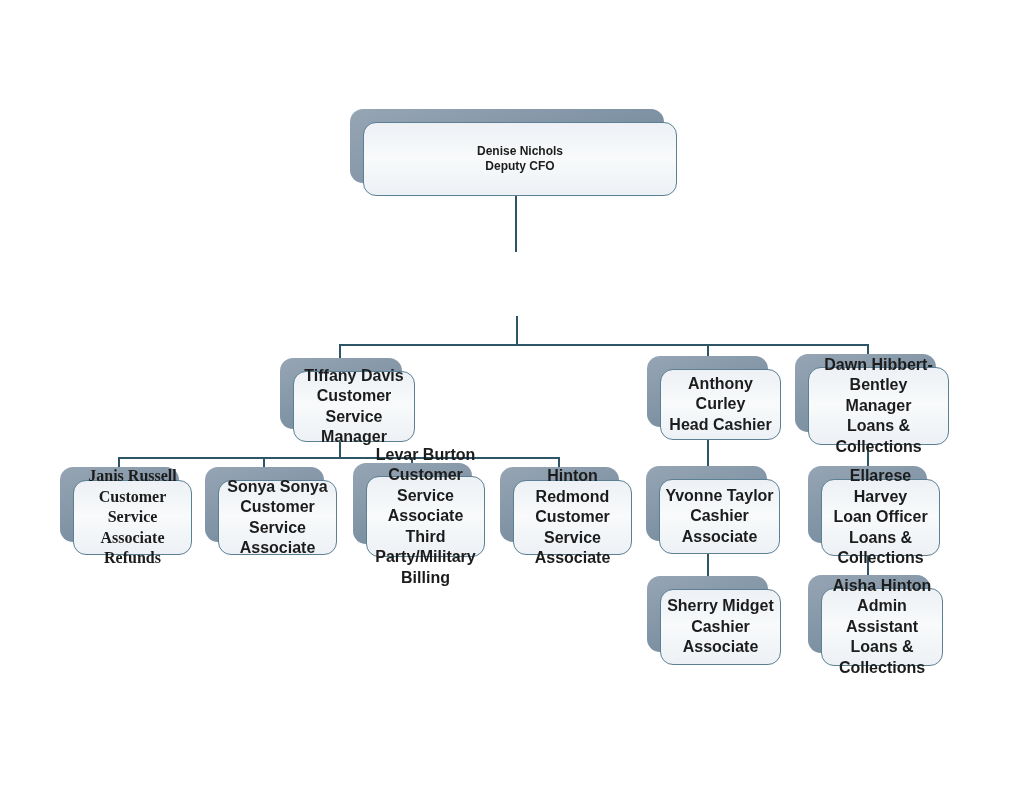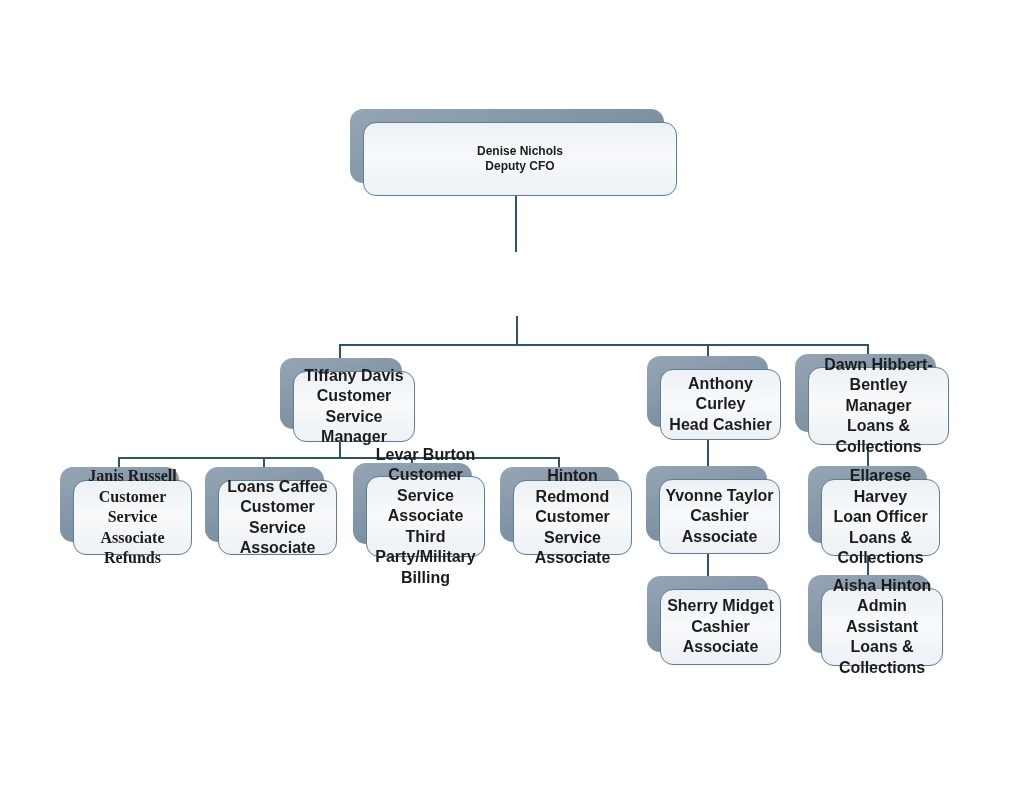--- a/index.html
+++ b/index.html
@@ -118,21 +118,21 @@
       <div class="node-name">Janis Russell</div>
       <div class="node-title">Customer Service
 Associate
 Refunds</div>
     </div>
   </div>
 
   <div class="node lvl-sub" style="left:218px;top:480px;width:119px;height:75px;">
     <div class="node-shadow"></div>
     <div class="node-card">
-      <div class="node-name">Loans Caffee</div>
+      <div class="node-name">Sonya Sonya</div>
       <div class="node-title">Customer Service
 Associate</div>
     </div>
   </div>
 
   <div class="node lvl-sub" style="left:366px;top:476px;width:119px;height:81px;">
     <div class="node-shadow"></div>
     <div class="node-card">
       <div class="node-name">Levar Burton</div>
       <div class="node-title">Customer Service

